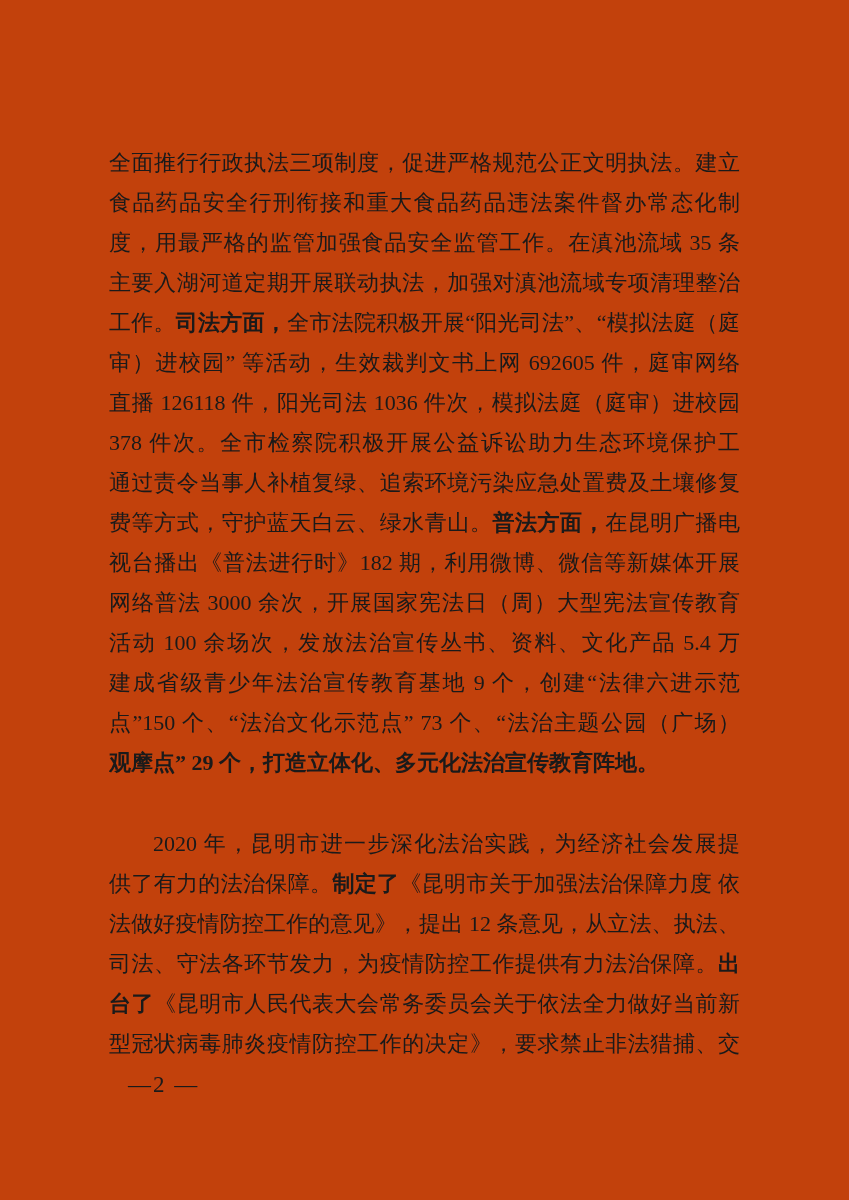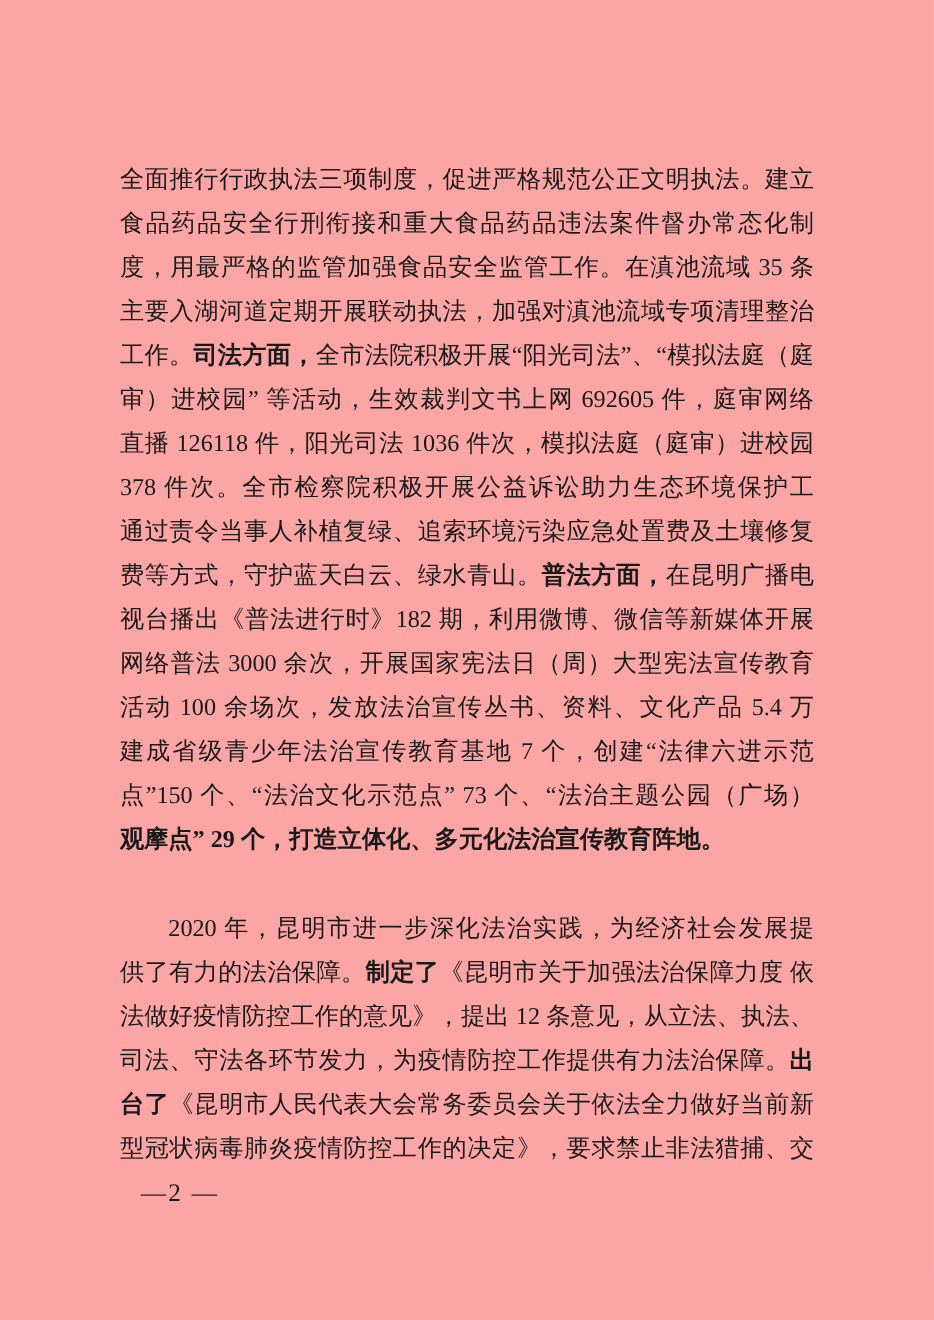--- a/index.html
+++ b/index.html
@@ -4,21 +4,21 @@
 <style>
   html, body {
     margin: 0;
     padding: 0;
     background: #ffffff;
   }
   .page {
     position: relative;
     width: 849px;
     height: 1200px;
-    background: #fca5a5;
+    background: #c2410c;
     font-family: "Liberation Serif", serif;
     color: #1a1a1a;
     overflow: hidden;
   }
   .doc-body {
     position: absolute;
     left: 109px;
     top: 143px;
     width: 631px;
   }
@@ -68,21 +68,21 @@
         <div class="line"><span>主要入湖河道定期开展联动执法，加强对滇池流域专项清理整治</span></div>
         <div class="line"><span>工作。</span><span class="bold">司法方面，</span><span>全市法院积极开展“阳光司法”、“模拟法庭（庭</span></div>
         <div class="line"><span>审）进校园” 等活动，生效裁判文书上网 692605 件，庭审网络</span></div>
         <div class="line"><span>直播 126118 件，阳光司法 1036 件次，模拟法庭（庭审）进校园</span></div>
         <div class="line"><span>378 件次。全市检察院积极开展公益诉讼助力生态环境保护工作，</span></div>
         <div class="line"><span>通过责令当事人补植复绿、追索环境污染应急处置费及土壤修复</span></div>
         <div class="line"><span>费等方式，守护蓝天白云、绿水青山。</span><span class="bold">普法方面，</span><span>在昆明广播电</span></div>
         <div class="line"><span>视台播出《普法进行时》182 期，利用微博、微信等新媒体开展</span></div>
         <div class="line"><span>网络普法 3000 余次，开展国家宪法日（周）大型宪法宣传教育</span></div>
         <div class="line"><span>活动 100 余场次，发放法治宣传丛书、资料、文化产品 5.4 万份。</span></div>
-        <div class="line"><span>建成省级青少年法治宣传教育基地 7 个，创建“法律六进示范</span></div>
+        <div class="line"><span>建成省级青少年法治宣传教育基地 9 个，创建“法律六进示范</span></div>
         <div class="line"><span>点”150 个、“法治文化示范点” 73 个、“法治主题公园（广场）</span></div>
         <div class="line line-left"><span>观摩点” 29 个，打造立体化、多元化法治宣传教育阵地。</span></div>
       </div>
       <div class="paragraph">
         <div class="line indent"><span>2020 年，昆明市进一步深化法治实践，为经济社会发展提</span></div>
         <div class="line"><span>供了有力的法治保障。</span><span class="bold">制定了</span><span>《昆明市关于加强法治保障力度 依</span></div>
         <div class="line"><span>法做好疫情防控工作的意见》，提出 12 条意见，从立法、执法、</span></div>
         <div class="line"><span>司法、守法各环节发力，为疫情防控工作提供有力法治保障。</span><span class="bold">出</span></div>
         <div class="line"><span class="bold">台了</span><span>《昆明市人民代表大会常务委员会关于依法全力做好当前新</span></div>
         <div class="line"><span>型冠状病毒肺炎疫情防控工作的决定》，要求禁止非法猎捕、交</span></div>

